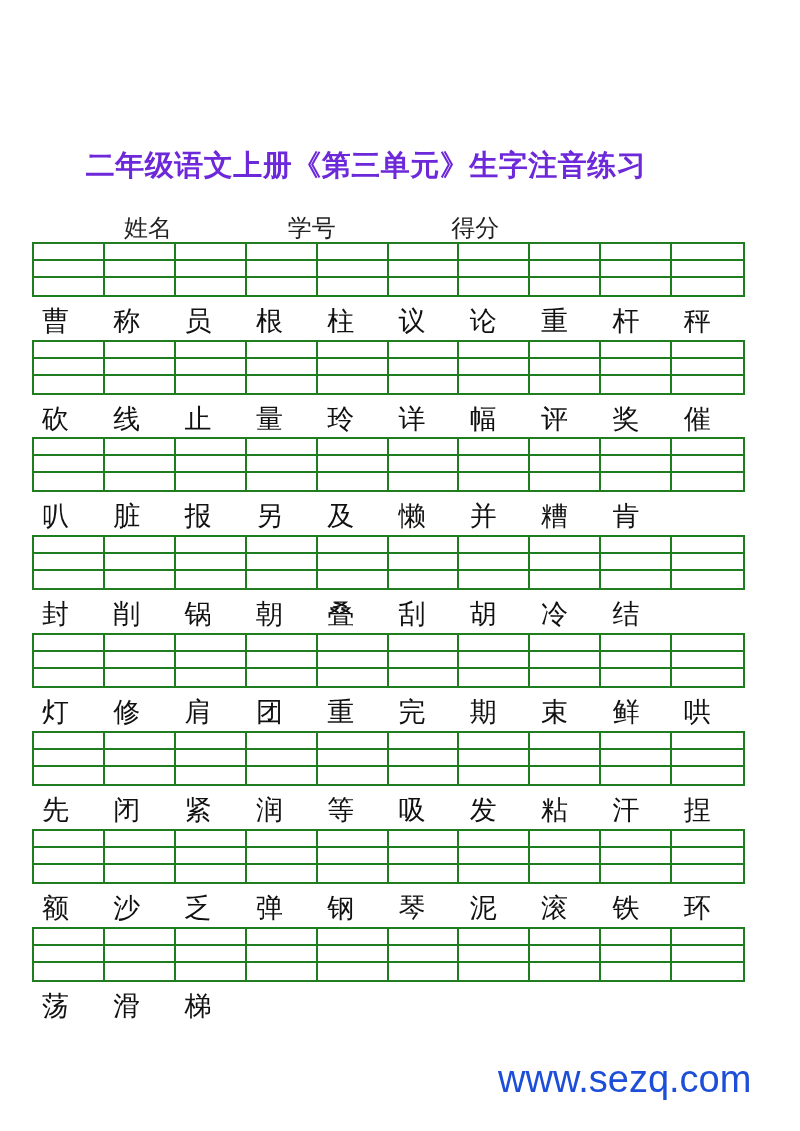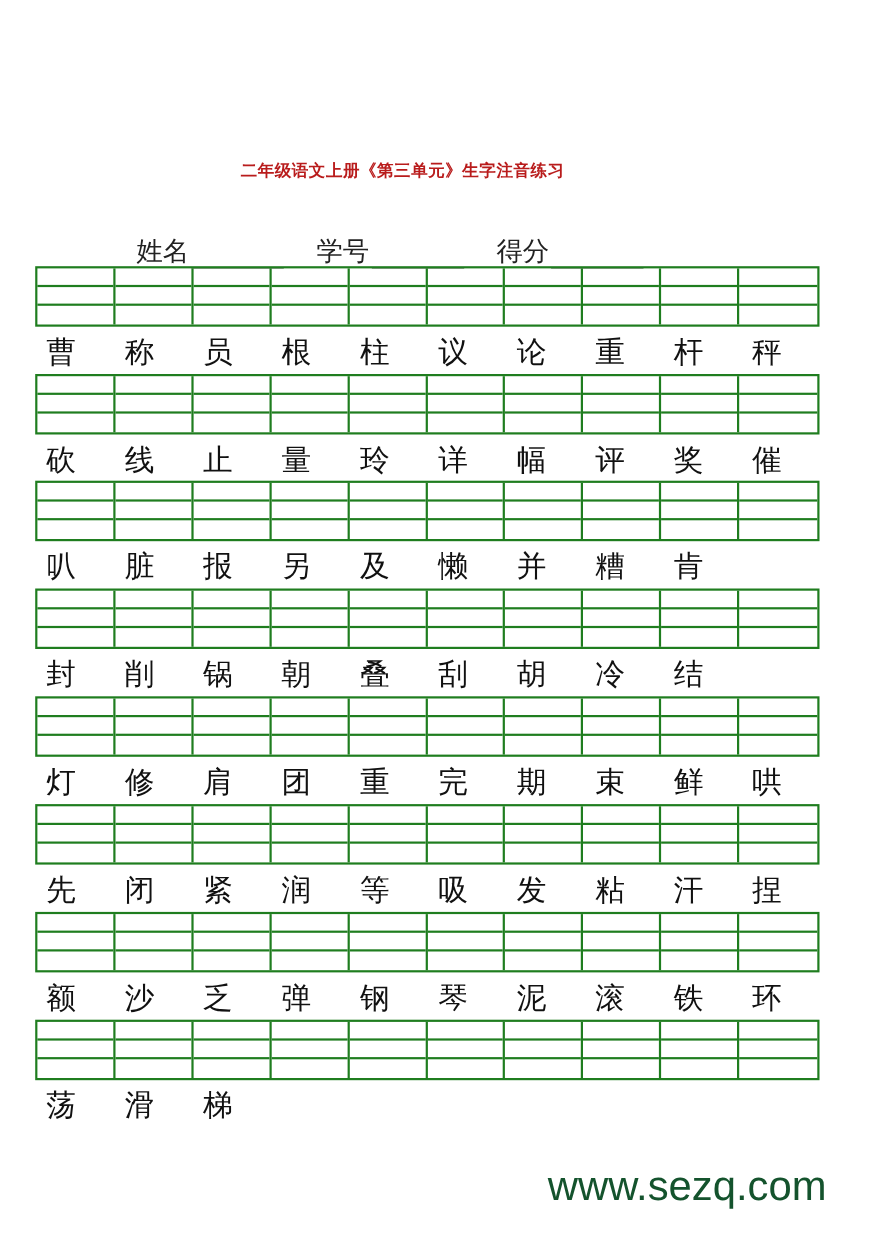--- a/index.html
+++ b/index.html
@@ -1,36 +1,36 @@
 <!DOCTYPE html>
 <html><head>
   <meta charset="utf-8">
   <style>
     html, body { margin: 0; padding: 0; background: #ffffff; }
     body { width: 800px; height: 1131px; position: relative; overflow: hidden;
            font-family: "DejaVu Serif", "Liberation Serif", serif; color: #111; }
     .title { position: absolute; top: 146px; left: 0; width: 732px; text-align: center;
              font-family: "DejaVu Sans", "Liberation Sans", sans-serif; font-weight: bold;
-             font-size: 15px; letter-spacing: 0.5px; color: #b91c1c; }
+             font-size: 29px; letter-spacing: 0.5px; color: #6d28d9; }
     .info { position: absolute; top: 212px; left: 124px; font-size: 24px; white-space: nowrap; color: #222; }
     .info .field { display: inline-block; margin-right: 22px; }
     .info .blank { display: inline-block; width: 84px; border-bottom: 1px solid #222; height: 18px; vertical-align: bottom; margin-left: 2px; }
     .block { position: absolute; left: 32px; width: 713px; }
     .grid { width: 713px; height: 55px; border: 2px solid #1f7d1f; box-sizing: border-box;
             display: grid; grid-template-columns: repeat(10, 1fr); }
     .cell { border-right: 2px solid #1f7d1f; position: relative; box-sizing: border-box; }
     .cell:last-child { border-right: none; }
     .cell::before, .cell::after { content: ""; position: absolute; left: 0; right: 0; height: 0;
             border-top: 2px solid #1f7d1f; }
     .cell::before { top: 15px; }
     .cell::after { top: 32px; }
     .chars { display: grid; grid-template-columns: repeat(10, 1fr); margin-top: 4px; height: 40px; }
     .ch { font-size: 27px; line-height: 40px; padding-left: 10px; color: #111; }
     .watermark { position: absolute; top: 1058px; left: 498px; font-family: "Liberation Sans", "DejaVu Sans", sans-serif;
-                 font-size: 38px; color: #14532d; letter-spacing: 0px; }
+                 font-size: 38px; color: #1d4ed8; letter-spacing: 0px; }
   </style>
 </head>
 <body>
 
 <div class="title">二年级语文上册《第三单元》生字注音练习</div>
 
 <div class="info">
   <span class="field">
     <span>姓名</span><span class="blank"></span>
   </span>

